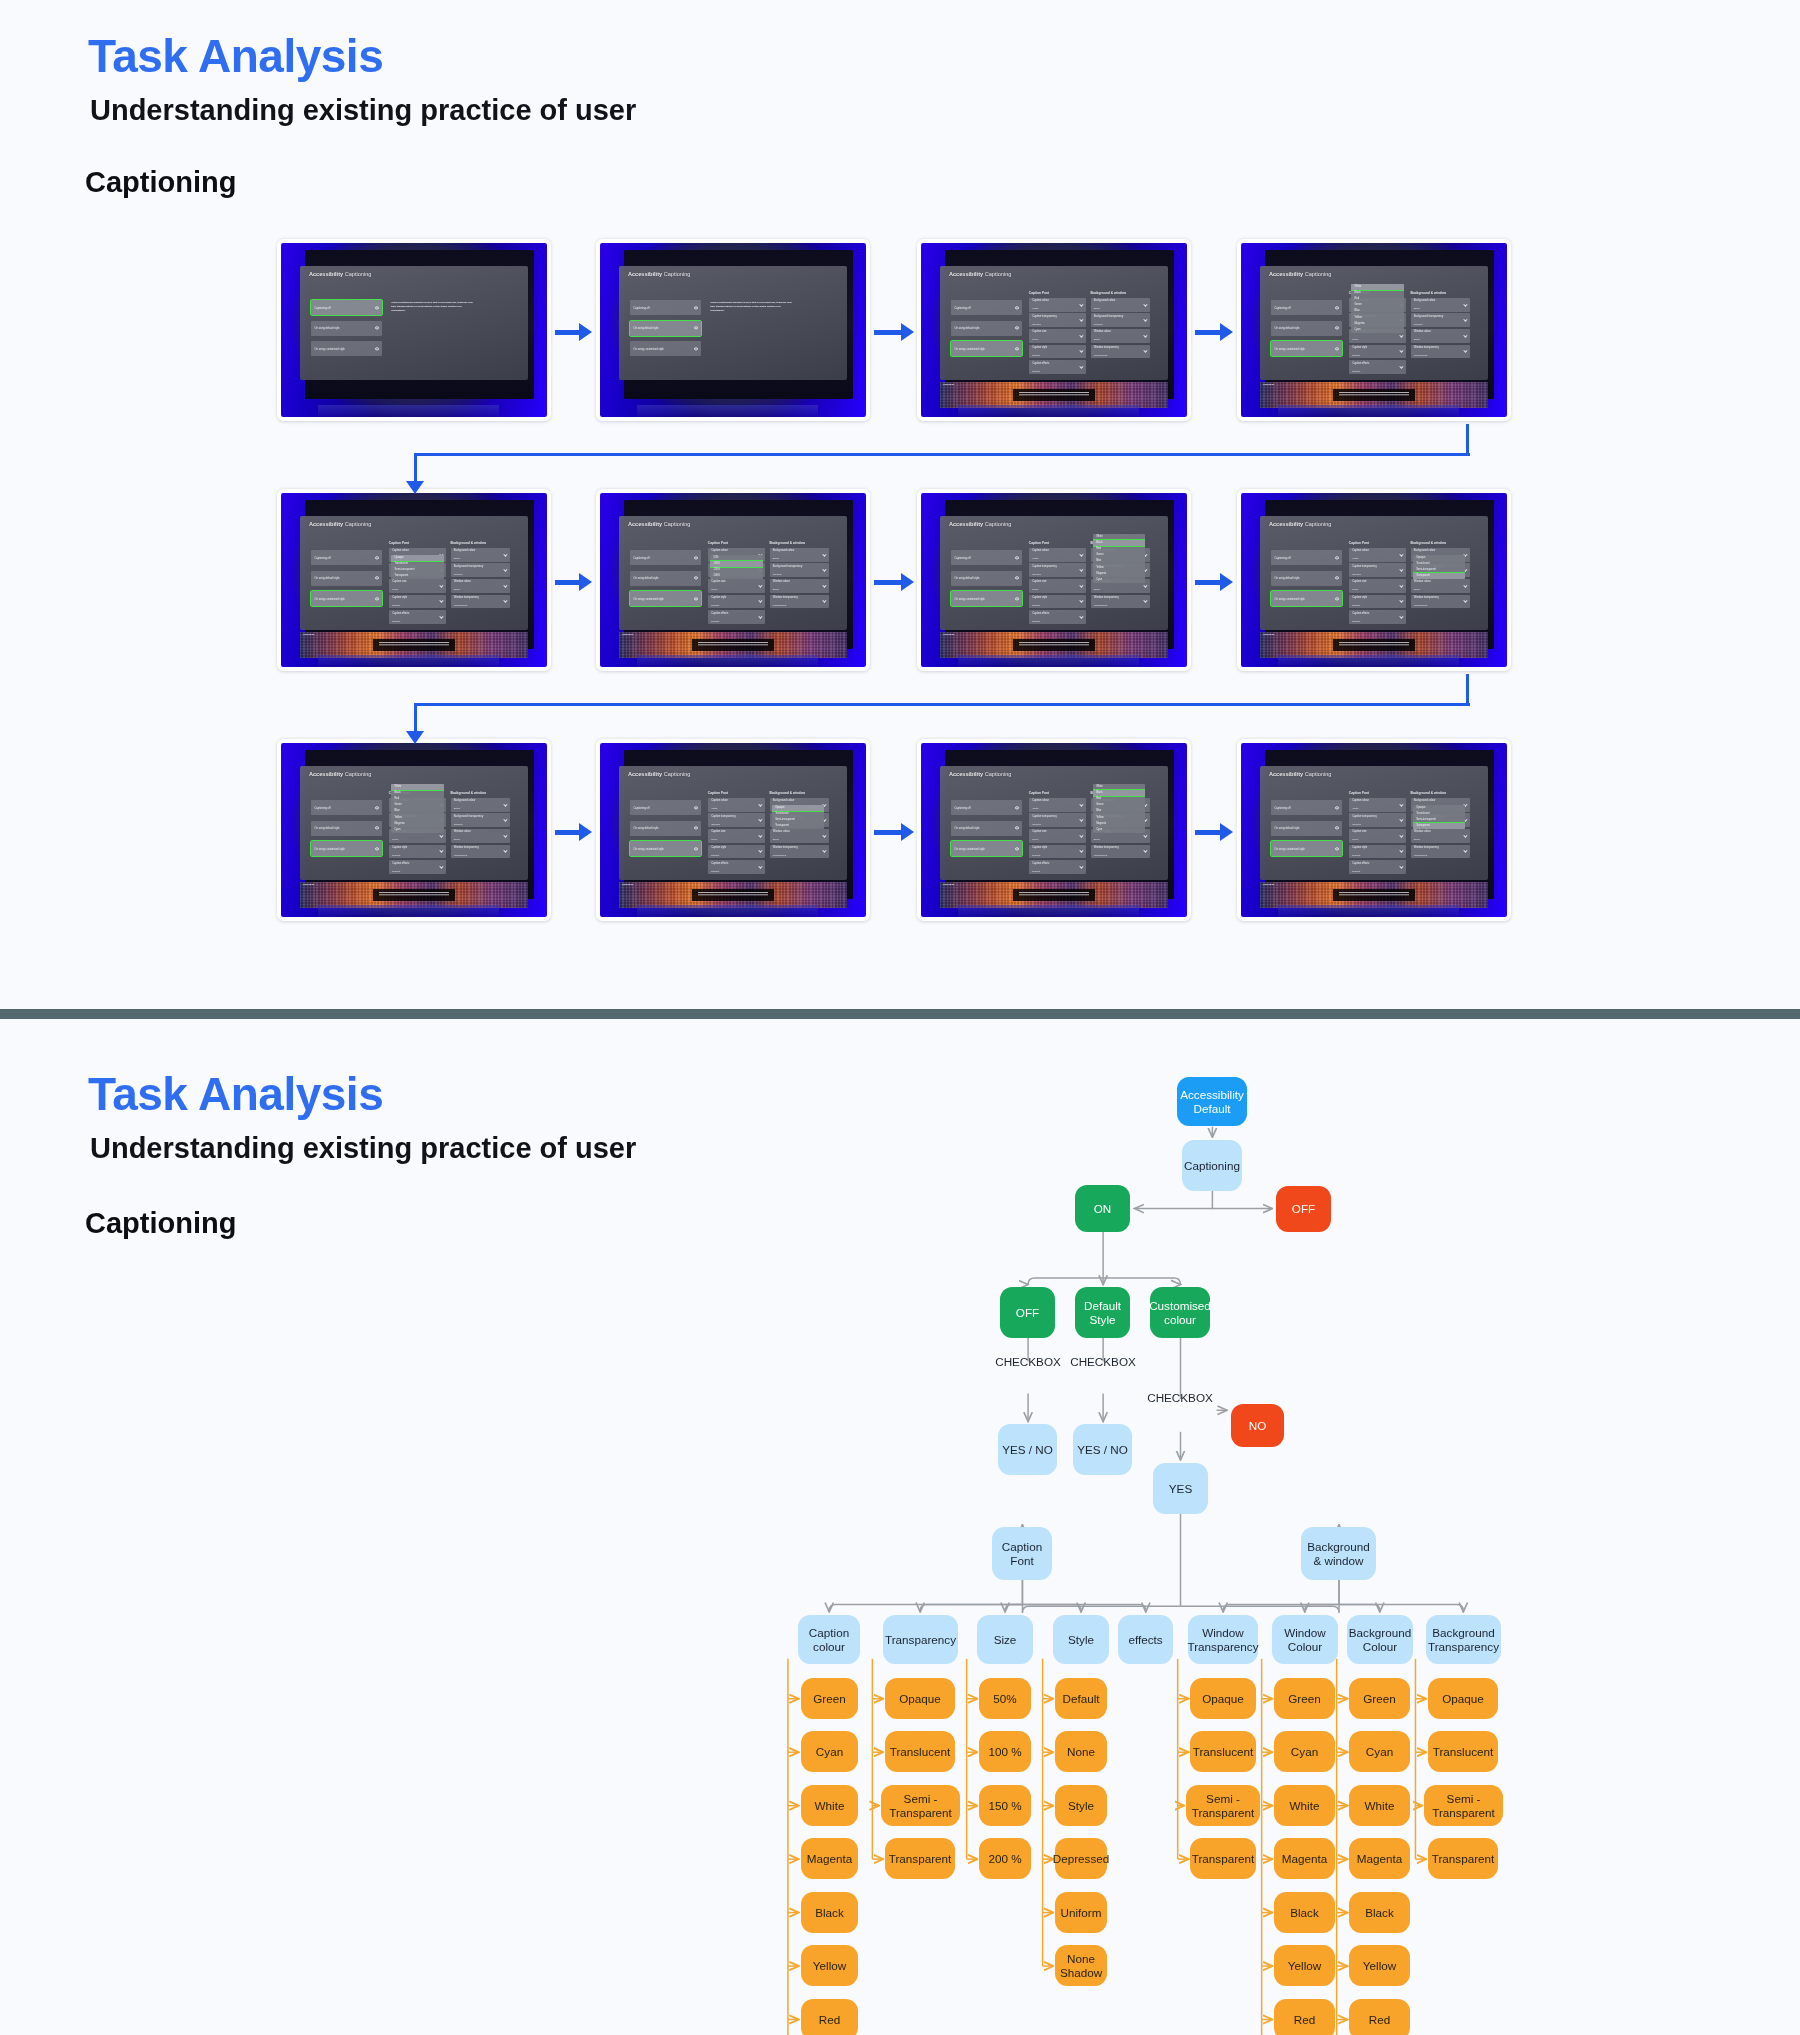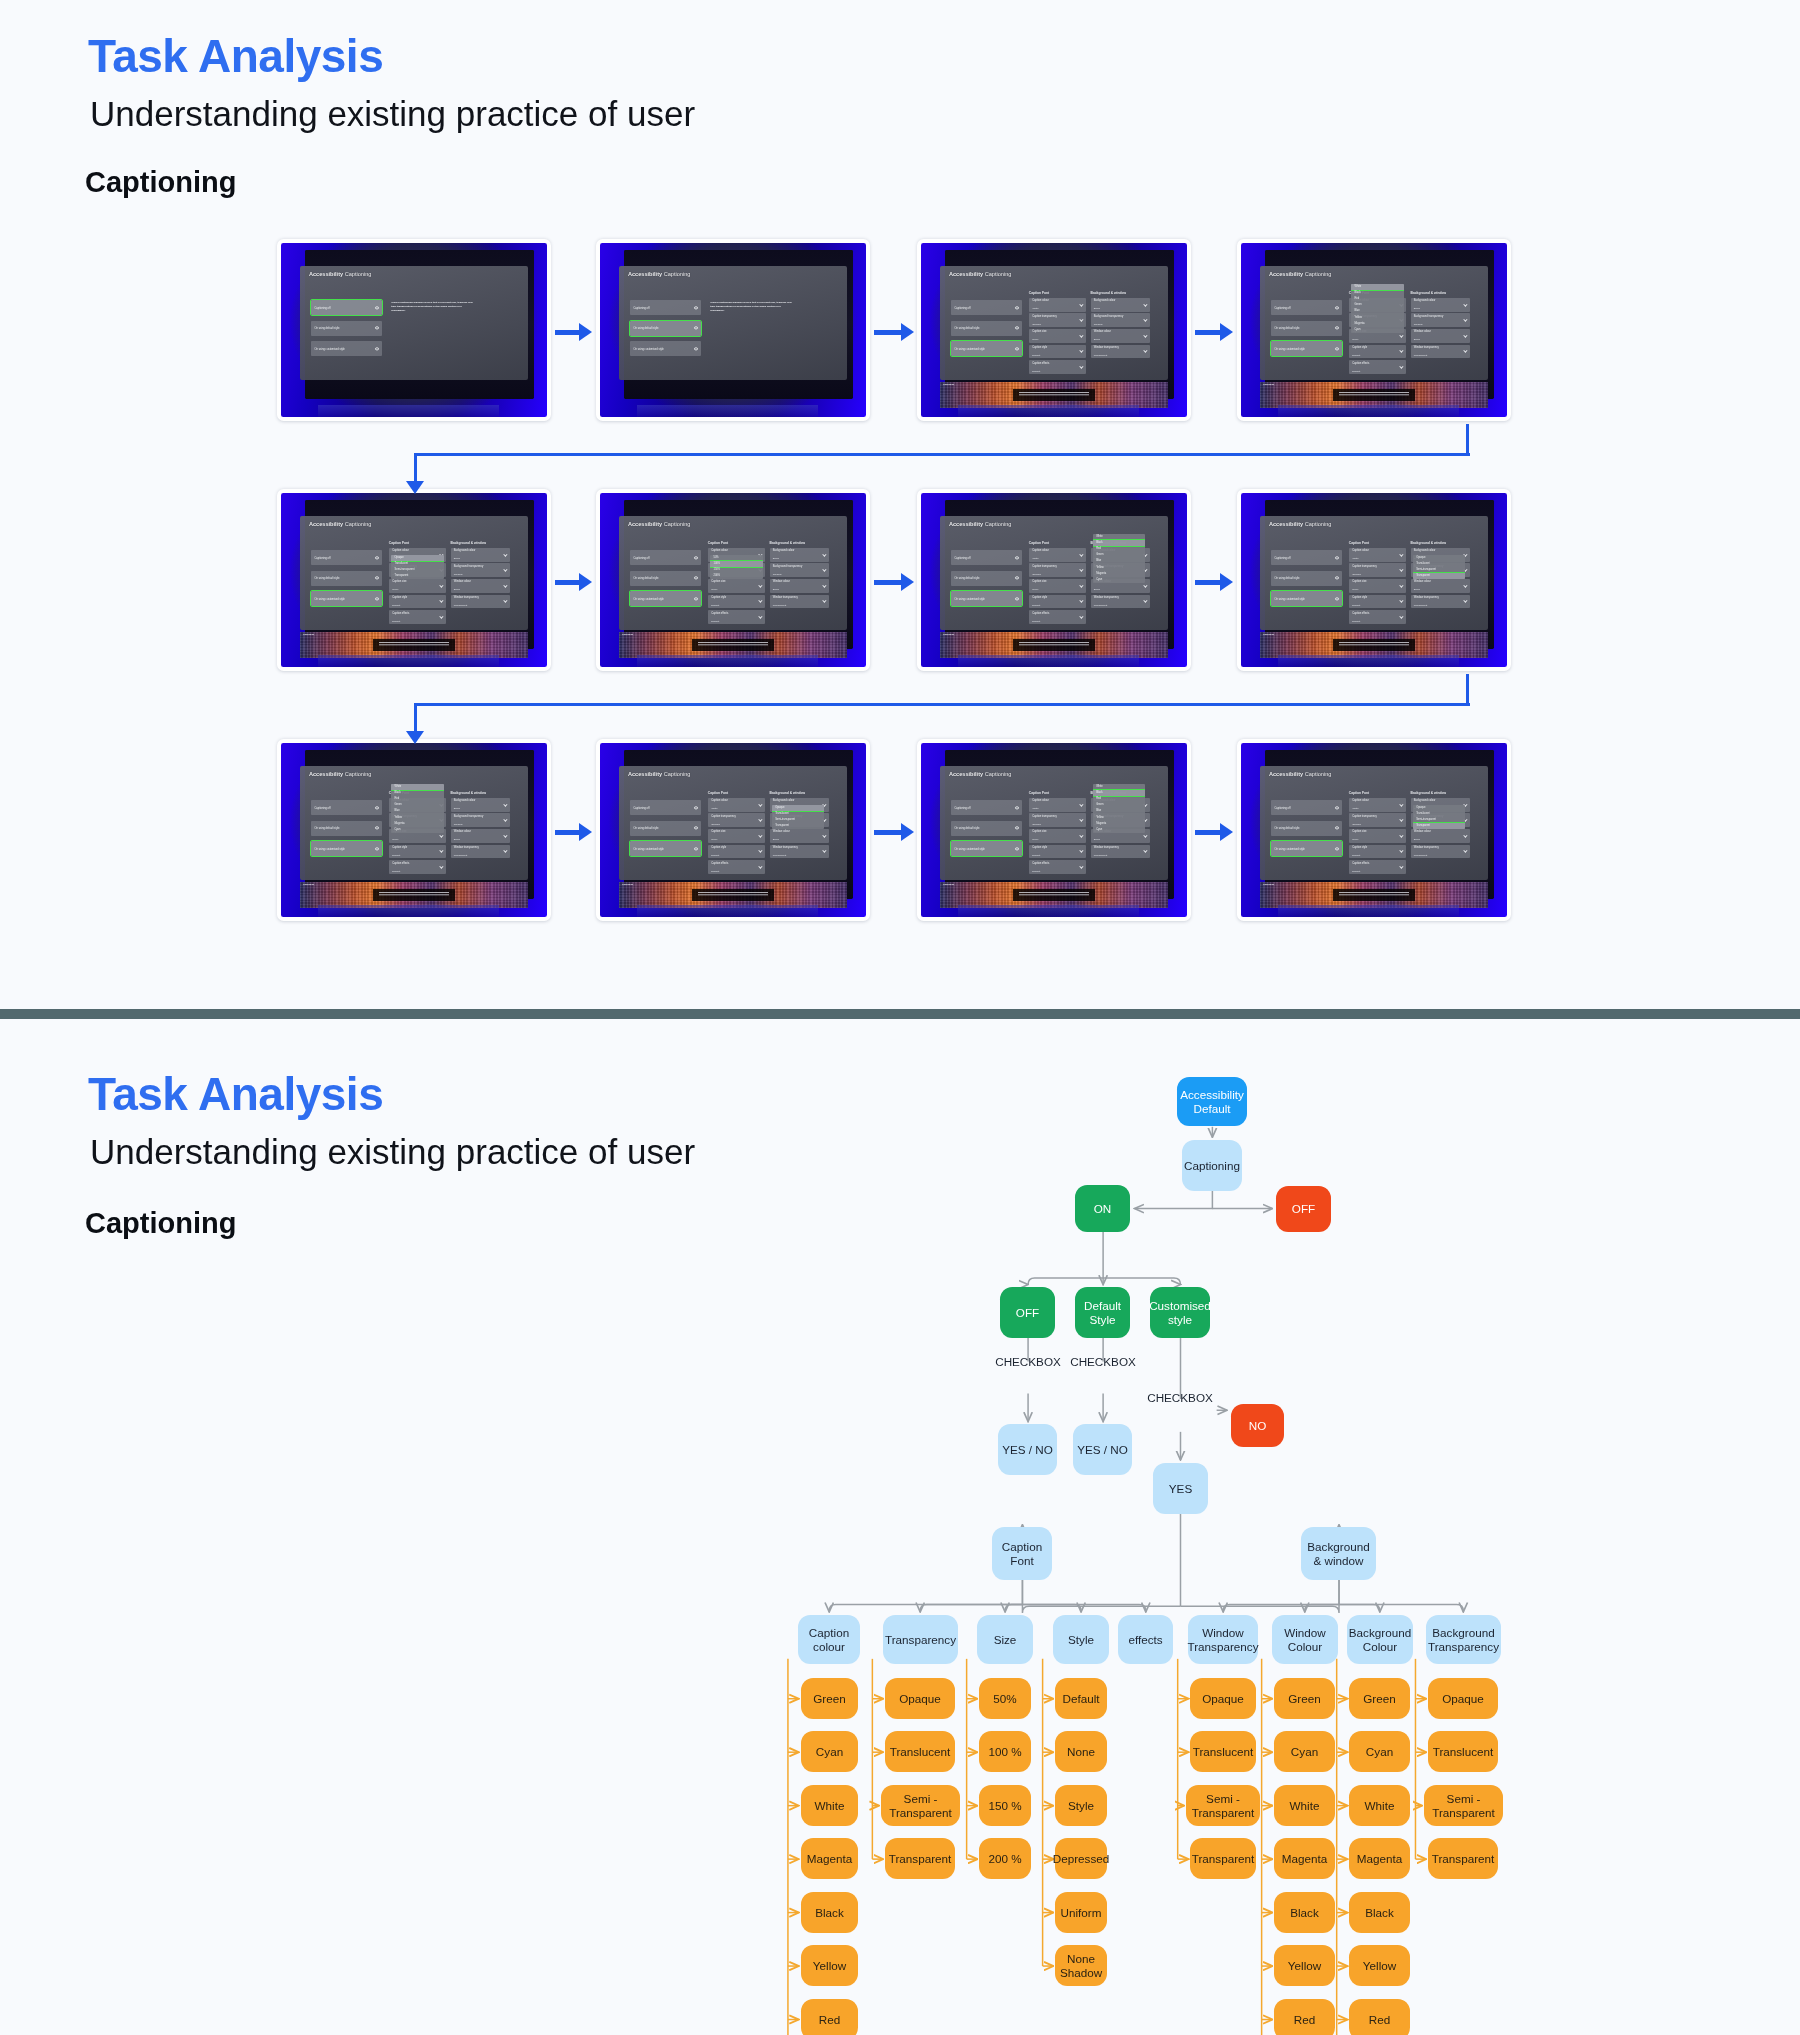--- a/index.html
+++ b/index.html
@@ -20,22 +20,22 @@
     position:absolute;
     color:#2f6ef0;
     font-size:46px;
     font-weight:700;
     letter-spacing:-0.5px;
     white-space:nowrap;
   }
   .subtitle {
     position:absolute;
     color:#10131a;
-    font-size:35px;
-    font-weight:400;
+    font-size:29px;
+    font-weight:700;
     white-space:nowrap;
   }
   .section-label {
     position:absolute;
     color:#0b0e14;
     font-size:29px;
     font-weight:600;
     white-space:nowrap;
   }
 
@@ -1166,21 +1166,21 @@
         <path d="M 2855 1246 L 2796 1246 Q 2782 1246 2782 1260 L 2782 1262" fill="none" stroke="#9aa0a6" stroke-width="3.2" marker-end="url(#ah-g)"></path>
         <path d="M 2855 1246 L 2928 1246 Q 2942 1246 2942 1260 L 2942 1262" fill="none" stroke="#9aa0a6" stroke-width="3.2" marker-end="url(#ah-g)"></path>
         <path d="M 2855 1246 L 3106 1246 Q 3120 1246 3120 1260 L 3120 1262" fill="none" stroke="#9aa0a6" stroke-width="3.2" marker-end="url(#ah-g)"></path>
       </svg>
       <div class="node n-blue" style="left:1177px;top:57px;width:70px;height:49px;">Accessibility Default</div>
       <div class="node n-lblue" style="left:1182px;top:120px;width:60px;height:51px;">Captioning</div>
       <div class="node n-green" style="left:1075px;top:165px;width:55px;height:47px;">ON</div>
       <div class="node n-red" style="left:1276px;top:166px;width:55px;height:46px;">OFF</div>
       <div class="node n-green" style="left:1000px;top:267px;width:55px;height:51px;">OFF</div>
       <div class="node n-green" style="left:1075px;top:267px;width:55px;height:51px;">Default Style</div>
-      <div class="node n-green" style="left:1150px;top:267px;width:60px;height:51px;">Customised style</div>
+      <div class="node n-green" style="left:1150px;top:267px;width:60px;height:51px;">Customised colour</div>
       <div class="node n-lblue" style="left:998px;top:404px;width:59px;height:51px;">YES / NO</div>
       <div class="node n-lblue" style="left:1073px;top:404px;width:59px;height:51px;">YES / NO</div>
       <div class="node n-red" style="left:1231px;top:384px;width:53px;height:43px;">NO</div>
       <div class="node n-lblue" style="left:1153px;top:443px;width:55px;height:51px;">YES</div>
       <div class="node n-lblue" style="left:992px;top:507px;width:60px;height:53px;">Caption Font</div>
       <div class="node n-lblue" style="left:1301px;top:507px;width:75px;height:53px;">Background &amp; window</div>
       <div class="node n-lblue" style="left:798px;top:595px;width:62px;height:49px;">Caption colour</div>
       <div class="node n-orange" style="left:801px;top:658px;width:57px;height:41px;">Green</div>
       <div class="node n-orange" style="left:801px;top:711px;width:57px;height:41px;">Cyan</div>
       <div class="node n-orange" style="left:801px;top:765px;width:57px;height:41px;">White</div>

